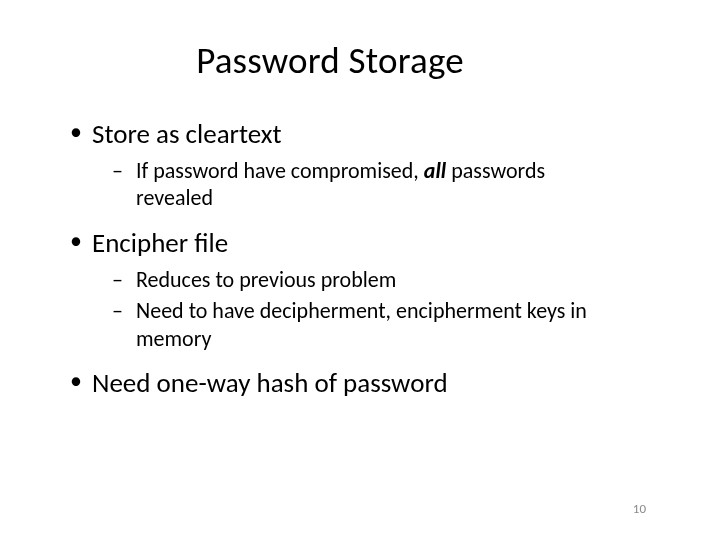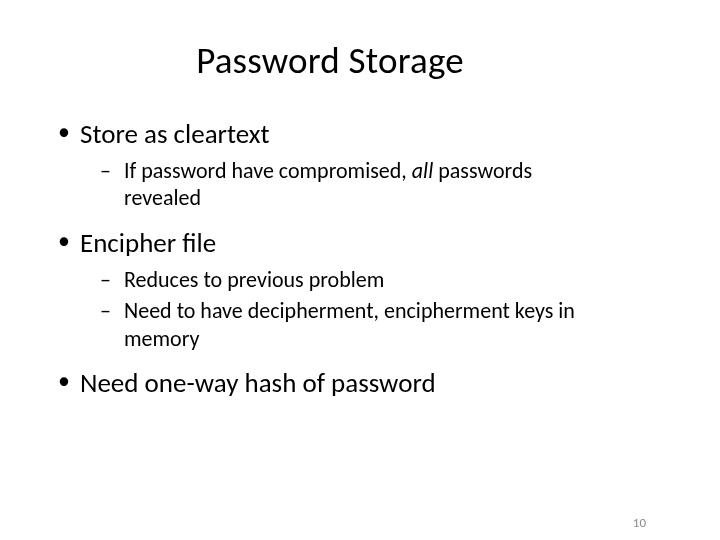--- a/index.html
+++ b/index.html
@@ -23,21 +23,21 @@
   .title {
     text-align: center;
     font-size: 37px;
     font-weight: 400;
     margin: 10px 0 34px 0;
     letter-spacing: 0.2px;
   }
   ul.level1 {
     list-style: none;
     padding: 0;
-    margin: 4px;
+    margin: 16px;
   }
   ul.level1 > li {
     position: relative;
     padding-left: 26px;
     font-size: 27px;
     line-height: 1.25;
     margin-bottom: 4px;
   }
   ul.level1 > li::before {
     content: "•";
@@ -60,25 +60,26 @@
   }
   ul.level2 > li::before {
     content: "–";
     position: absolute;
     left: 20px;
     top: 0;
     font-size: 22px;
   }
   .italic {
     font-style: italic;
+    font-weight: bold;
   }
   .page-number {
     position: absolute;
     right: 14px;
-    bottom: 10px;
+    bottom: 24px;
     font-size: 13px;
     color: #8a8a8a;
   }
 </style>
 </head>
 <body>
 
 <div class="slide">
 
   <div class="title">Password Storage</div>

